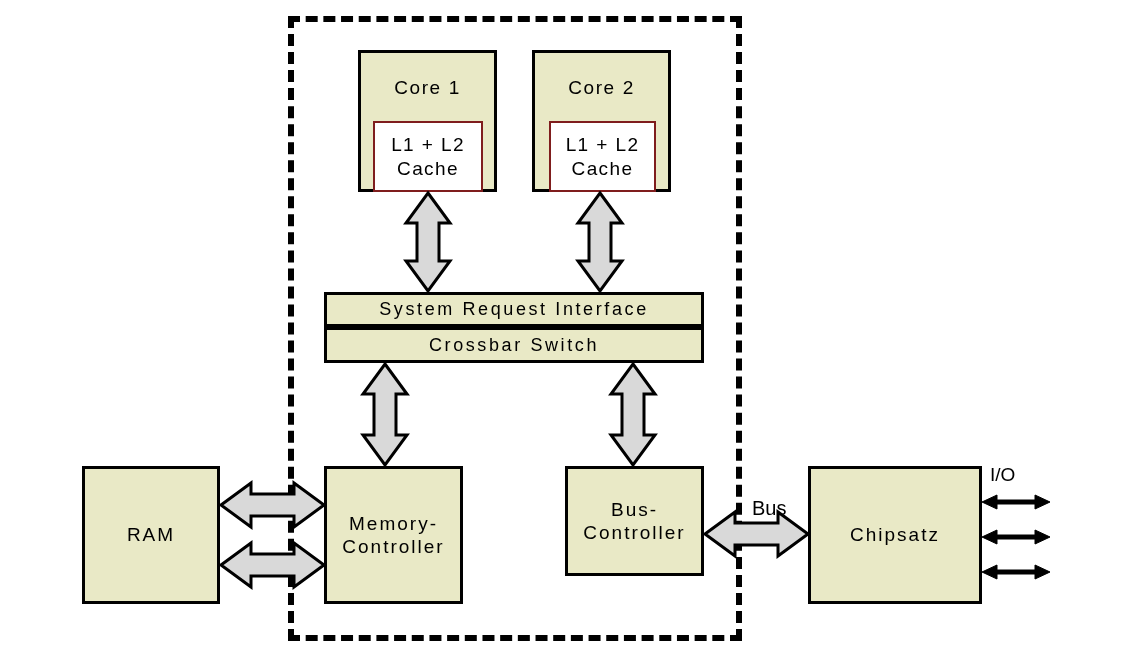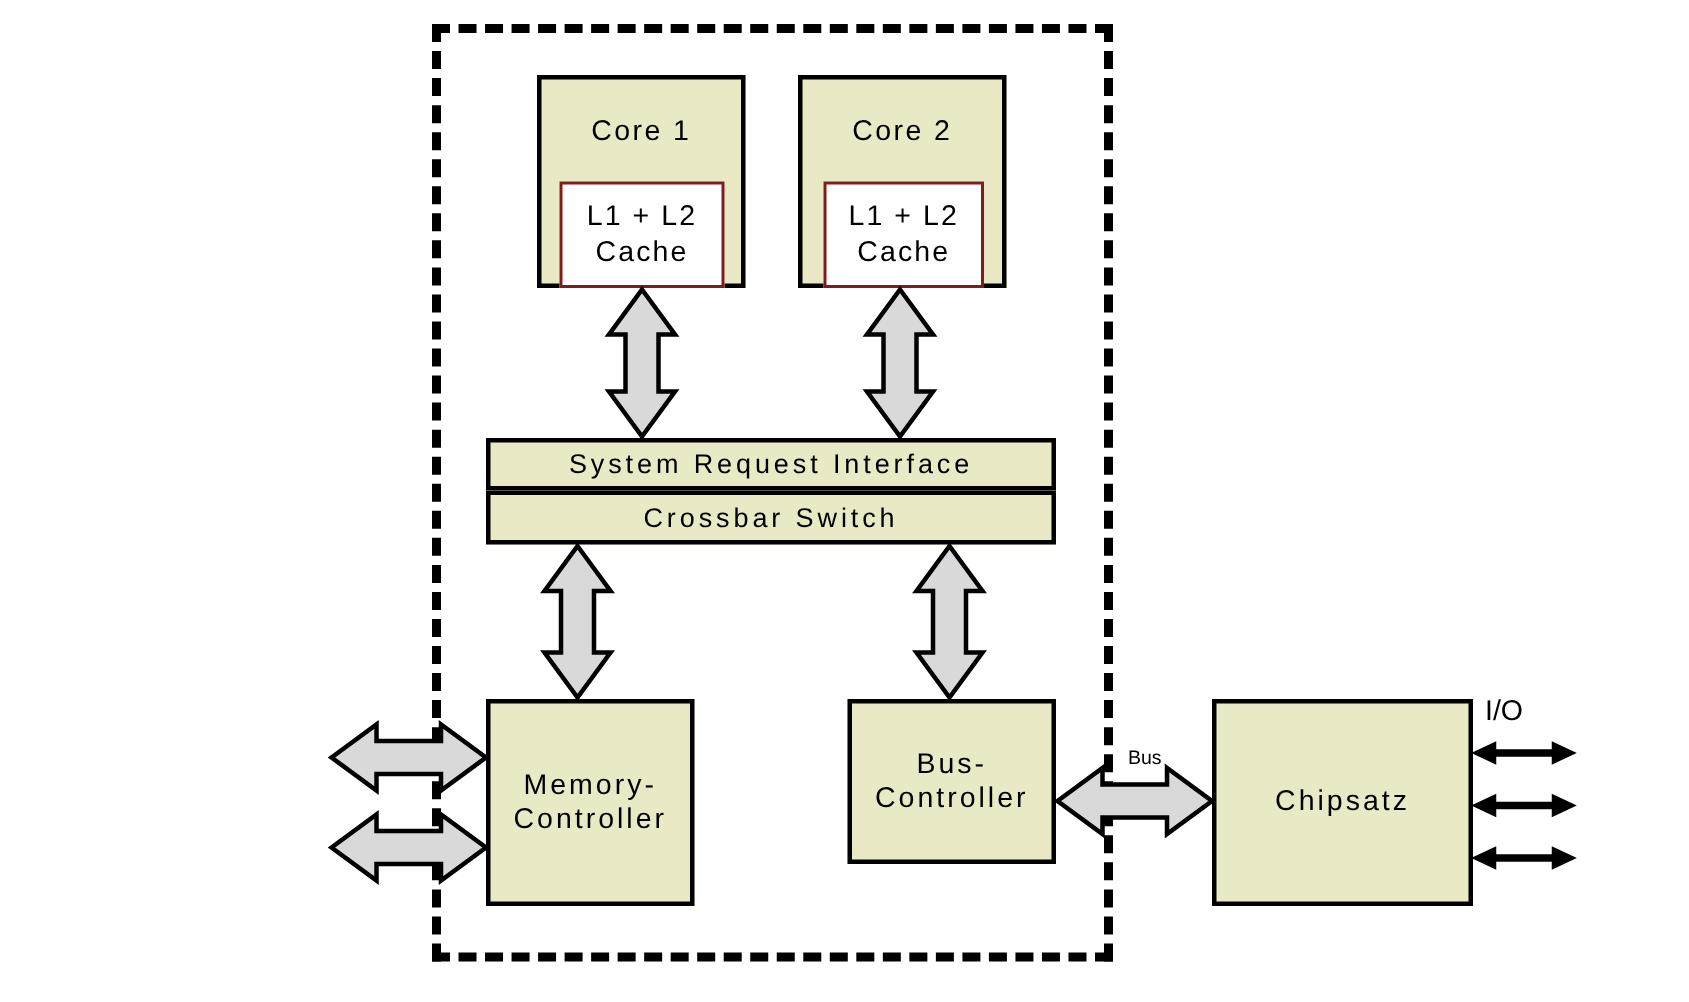--- a/index.html
+++ b/index.html
@@ -63,36 +63,39 @@
     </div>
   </div>
 
   <div class="bar" style="left:324px;top:292px;width:380px;height:35px;">
     <span>System Request Interface</span>
   </div>
   <div class="bar" style="left:324px;top:327px;width:380px;height:36px;">
     <span>Crossbar Switch</span>
   </div>
 
+  <div class="box" style="left:82px;top:466px;width:138px;height:138px;font-size:19px;letter-spacing:2px;">
+    <span class="lbl">RAM</span>
+  </div>
 
   <div class="box" style="left:324px;top:466px;width:139px;height:138px;font-size:19px;letter-spacing:2px;">
     <span class="lbl">Memory-
 Controller</span>
   </div>
 
   <div class="box" style="left:565px;top:466px;width:139px;height:110px;font-size:19px;letter-spacing:2px;">
     <span class="lbl">Bus-
 Controller</span>
   </div>
 
   <div class="box" style="left:808px;top:466px;width:174px;height:138px;font-size:19px;letter-spacing:2px;">
     <span class="lbl">Chipsatz</span>
   </div>
 
-  <div class="txt" style="left:752px;top:497px;font-size:13px;">Bus</div>
+  <div class="txt" style="left:752px;top:497px;font-size:20px;">Bus</div>
   <div class="txt" style="left:976px;top:464px;font-size:19px;margin-left:14px;">I/O</div>
 
   <svg id="arrows" viewBox="0 0 1126 668">
     <g fill="#d9d9d9" stroke="#000" stroke-width="3" stroke-linejoin="miter">
 
       <polygon points="428,193 450,223 439,223 439,261 450,261 428,291 406,261 417,261 417,223 406,223"></polygon>
 
       <polygon points="600,193 622,223 611,223 611,261 622,261 600,291 578,261 589,261 589,223 578,223"></polygon>
 
       <polygon points="385,364 407,394 396,394 396,435 407,435 385,465 363,435 374,435 374,394 363,394"></polygon>

